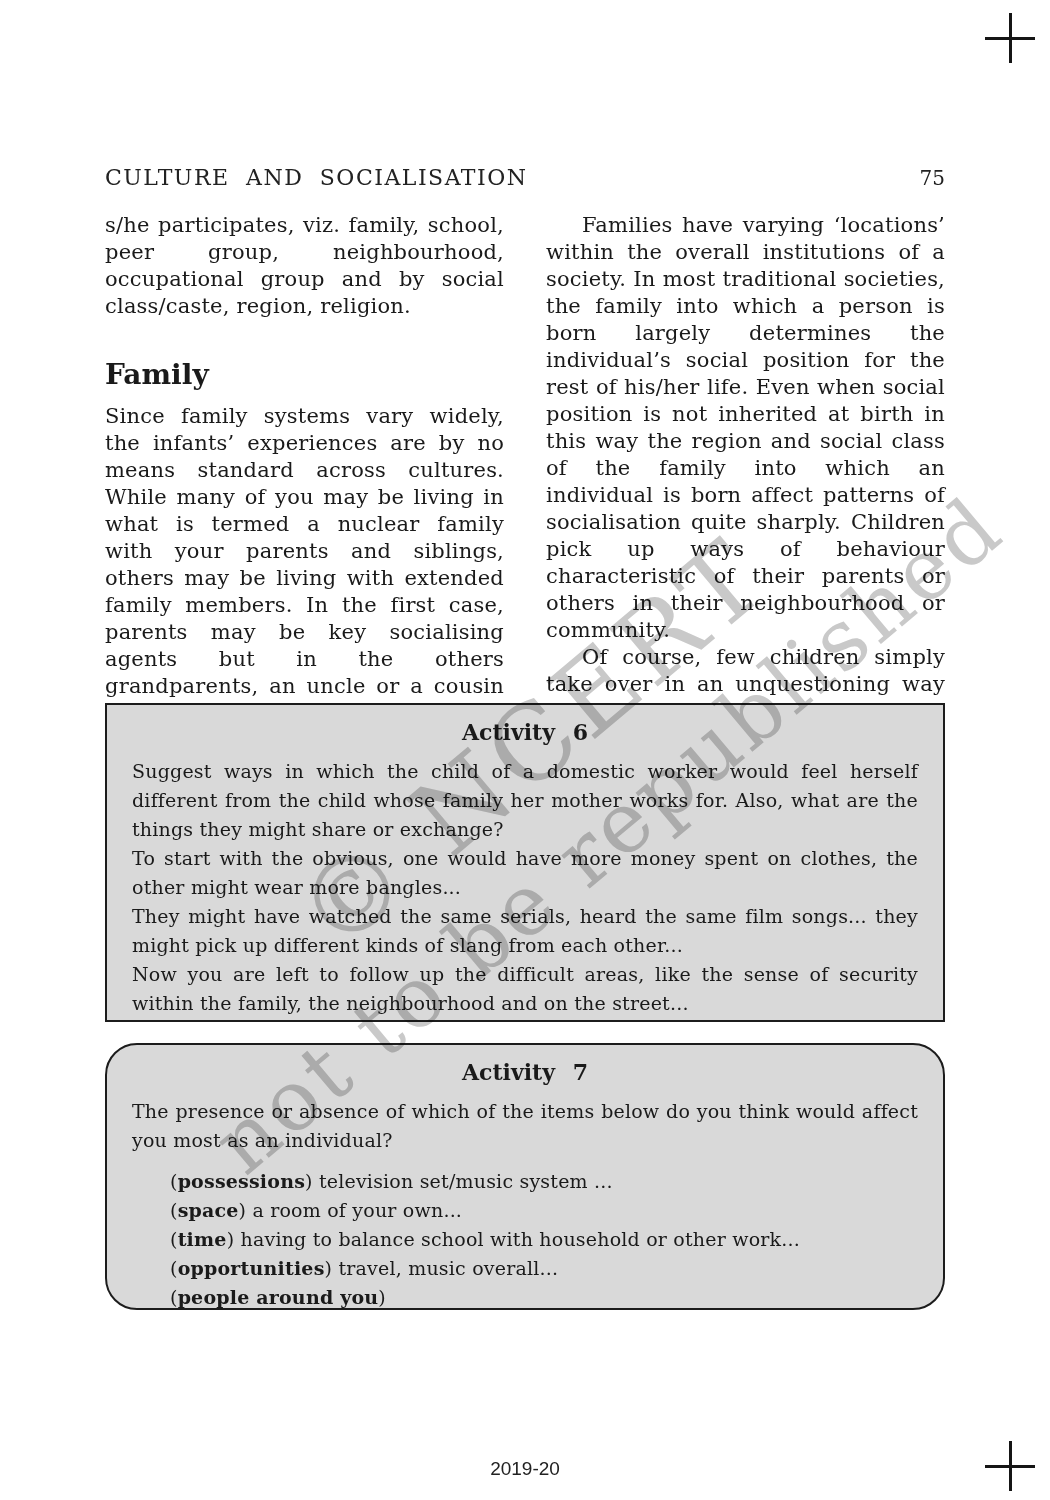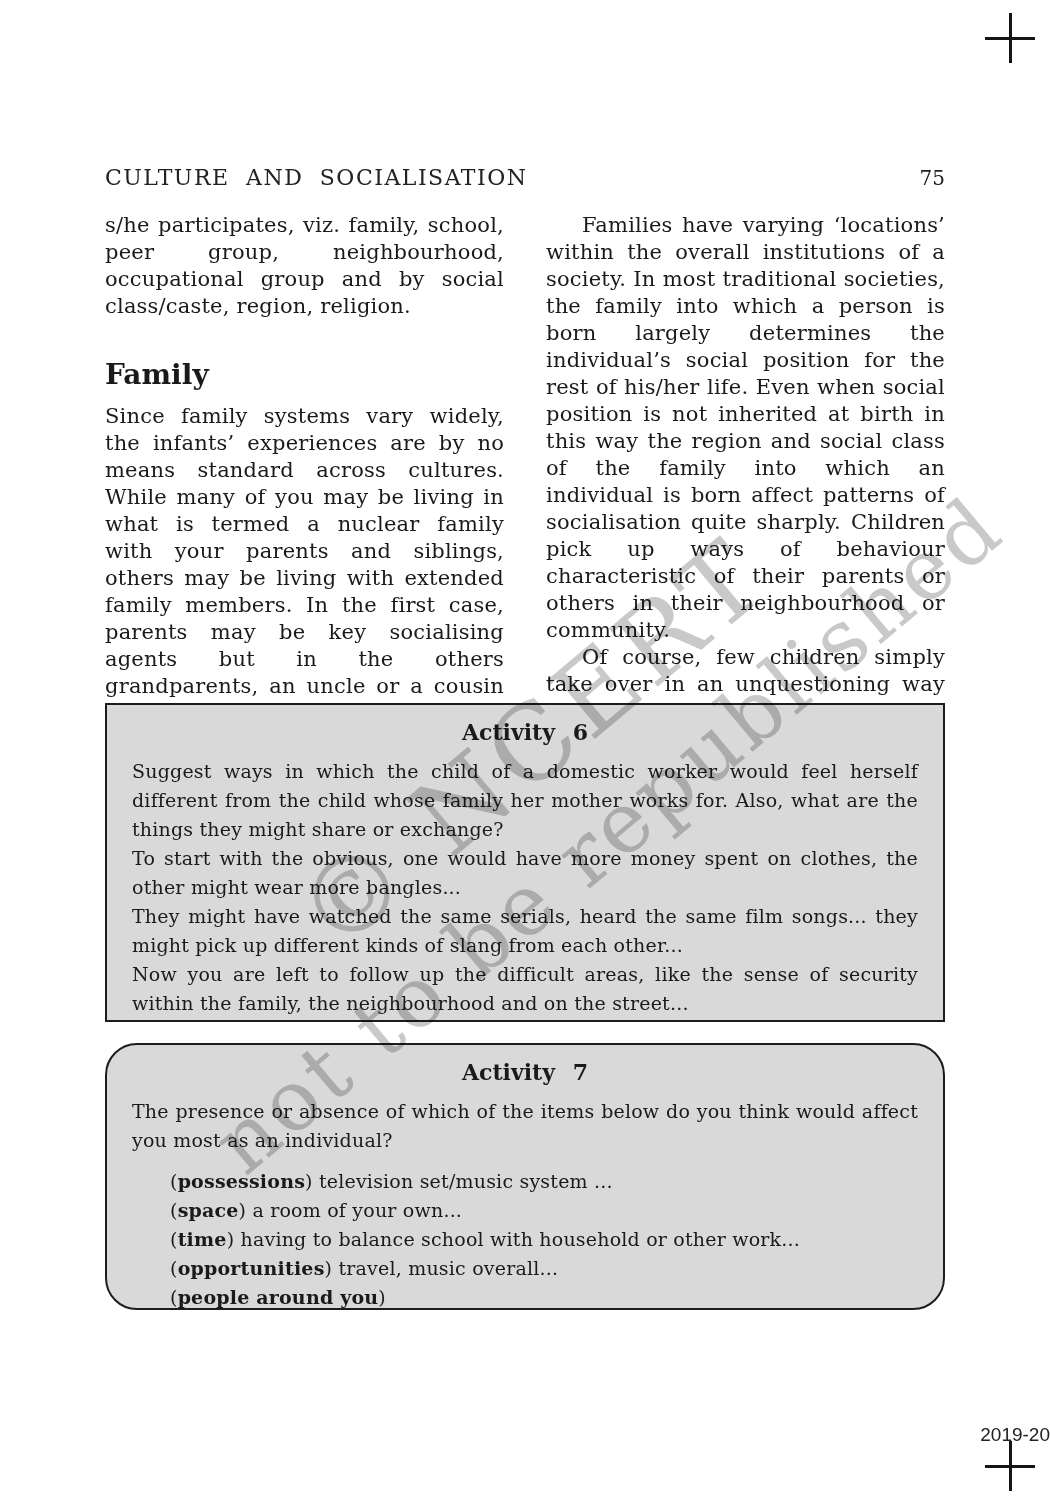--- a/index.html
+++ b/index.html
@@ -77,22 +77,22 @@
   }
   .activity-list li {
     font-size: 19px;
     line-height: 29px;
     letter-spacing: 0.2px;
   }
 
   
   .footer {
     position: absolute;
-    top: 1424px; left: 0; width: 1050px;
-    text-align: right;
+    top: 1458px; left: 0; width: 1050px;
+    text-align: center;
     font-family: "Liberation Sans", sans-serif;
     font-size: 19px;
     color: #222;
   }
 
   
   .crop-mark { position: absolute; width: 50px; height: 50px; }
   .crop-mark .h {
     position: absolute; left: 0; right: 0; top: 50%;
     height: 3px; margin-top: -1.5px; background: #151515;

